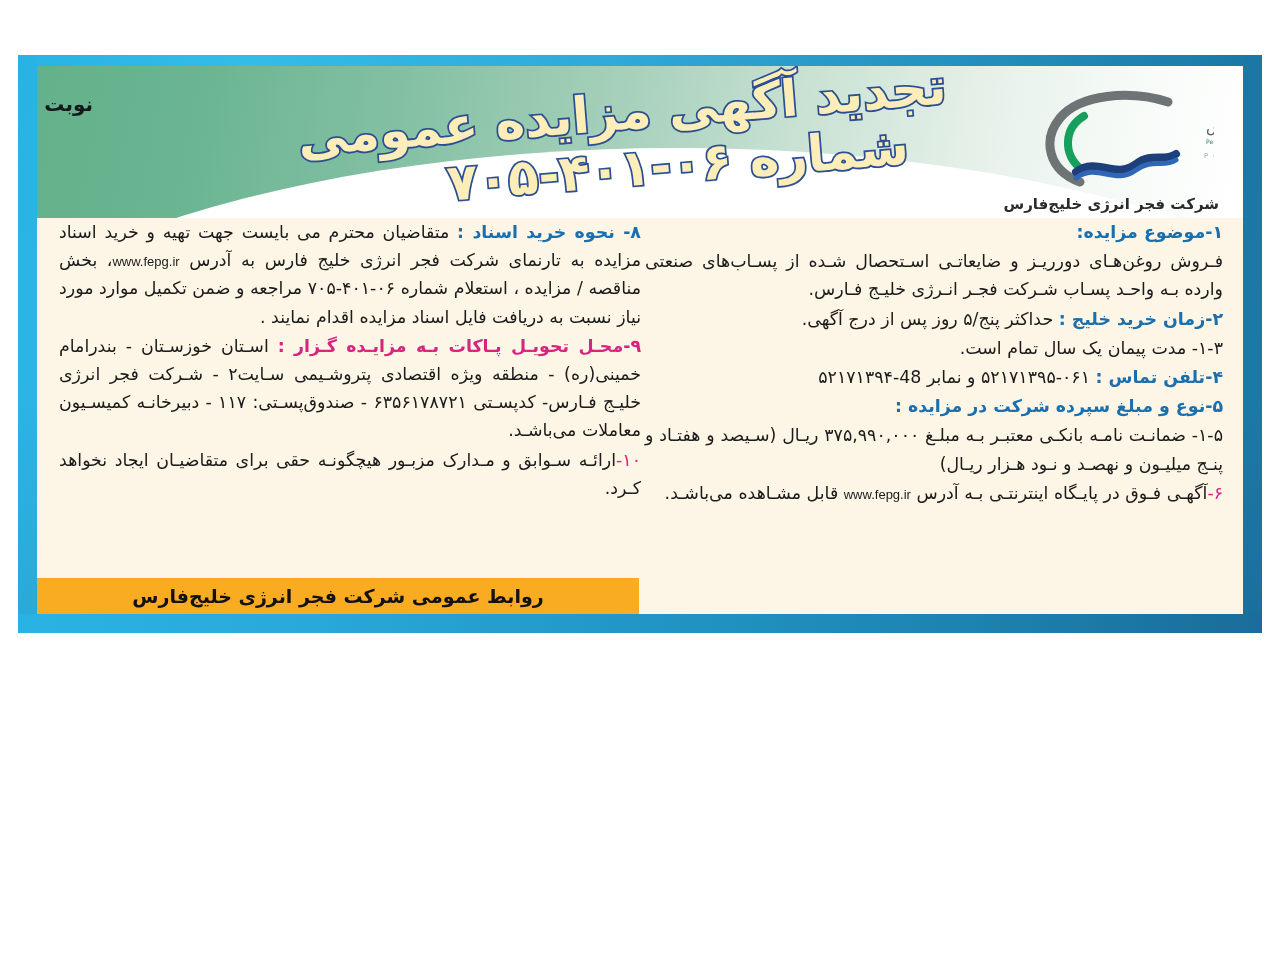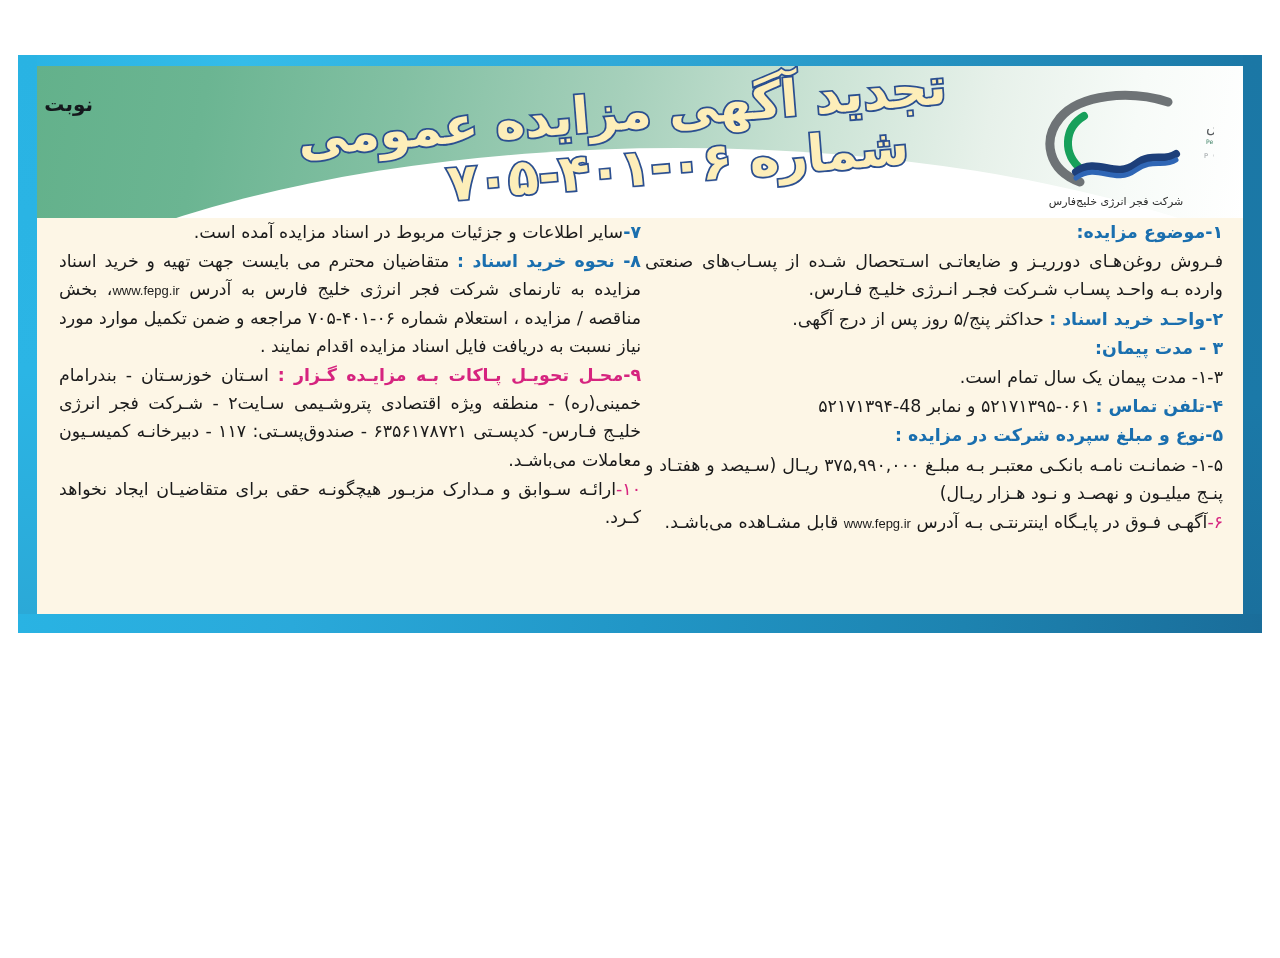--- a/index.html
+++ b/index.html
@@ -123,22 +123,22 @@
   #logo-box {
     position: absolute;
     right: 24px;
     top: 22px;
     width: 206px;
     text-align: center;
   }
   #logo-mark { width: 196px; height: 106px; display: block; margin: 0 auto; }
   #logo-caption {
     margin-top: 1px;
-    font-size: 11px;
-    font-weight: normal;
+    font-size: 15px;
+    font-weight: bold;
     color: #2b2b2b;
     white-space: nowrap;
   }
 
   
   #cols {
     position: absolute;
     left: 0;
     top: 152px;
     width: 100%;
@@ -236,27 +236,24 @@
     <div id="cols">
 
       <div class="col" id="col-right">
 
         <p class="para">
           <span class="h-blue">۱-</span><span class="h-blue">موضوع مزایده:</span>
         </p>
         <p class="para">فـروش روغن‌هـای دورریـز و ضایعاتـی اسـتحصال شـده از پسـاب‌های صنعتی وارده بـه واحـد پسـاب شـرکت فجـر انـرژی خلیـج فـارس.</p>
 
         <p class="para">
-          <span class="h-blue">۲-</span><span class="h-blue">واحـد خرید اسناد :</span>
+          <span class="h-blue">۲-</span><span class="h-blue">زمان خرید خلیج :</span>
           <span>حداکثر پنج/۵ روز پس از درج آگهی.</span>
         </p>
 
-        <p class="para">
-          <span class="h-blue">۳ - </span><span class="h-blue">مدت پیمان:</span>
-        </p>
         <p class="para">۱-۳- مدت پیمان یک سال تمام است.</p>
 
         <p class="para">
           <span class="h-blue">۴-</span><span class="h-blue">تلفن تماس :</span>
           <span>۰۶۱-۵۲۱۷۱۳۹۵</span>
           <span>و نمابر</span>
           <span>48-۵۲۱۷۱۳۹۴</span>
         </p>
 
         <p class="para">
@@ -266,36 +263,36 @@
 
         <p class="para">
           <span class="num-pink">۶-</span><span>آگهـی فـوق در پایـگاه اینترنتـی بـه آدرس</span>
           <span class="latin">www.fepg.ir</span>
           <span>قابل مشـاهده می‌باشـد.</span>
         </p>
       </div>
 
       <div class="col" id="col-left">
 
-        <p class="para">
-          <span class="num-blue">۷-</span><span>سایر اطلاعات و جزئیات مربوط در اسناد مزایده آمده است.</span>
-        </p>
 
         <p class="para">
           <span class="h-blue">۸- </span><span class="h-blue">نحوه خرید اسناد :</span>
           <span>متقاضیان محترم می بایست جهت تهیه و خرید اسناد مزایده به تارنمای شرکت فجر انرژی خلیج فارس به آدرس</span>
           <span class="latin">www.fepg.ir</span><span>، بخش مناقصه / مزایده ، استعلام شماره ۰۶-۴۰۱-۷۰۵  مراجعه و ضمن تکمیل موارد مورد نیاز نسبت به دریافت فایل اسناد مزایده اقدام نمایند .</span>
         </p>
 
         <p class="para">
           <span class="h-pink">۹-</span><span class="h-pink">محـل تحویـل پـاکات بـه مزایـده گـزار :</span>
           <span>اسـتان خوزسـتان - بندرامام خمینی(ره) - منطقه ویژه اقتصادی پتروشـیمی سـایت۲  - شـرکت فجر انرژی خلیـج فـارس- کدپسـتی  ۶۳۵۶۱۷۸۷۲۱  - صندوق‌پسـتی: ۱۱۷ - دبیرخانـه کمیسـیون معاملات می‌باشـد.</span>
         </p>
 
         <p class="para">
           <span class="num-pink">۱۰-</span><span>ارائـه سـوابق و مـدارک مزبـور هیچگونـه حقی برای متقاضیـان ایجاد نخواهد کـرد.</span>
         </p>
       </div>
     </div>
 
+    <div id="footer-strip">
+      <div id="footer-text">روابط عمومی شرکت فجر انرژی خلیج‌فارس</div>
+    </div>
 
   </div>
 </div>
 
 </body></html>

